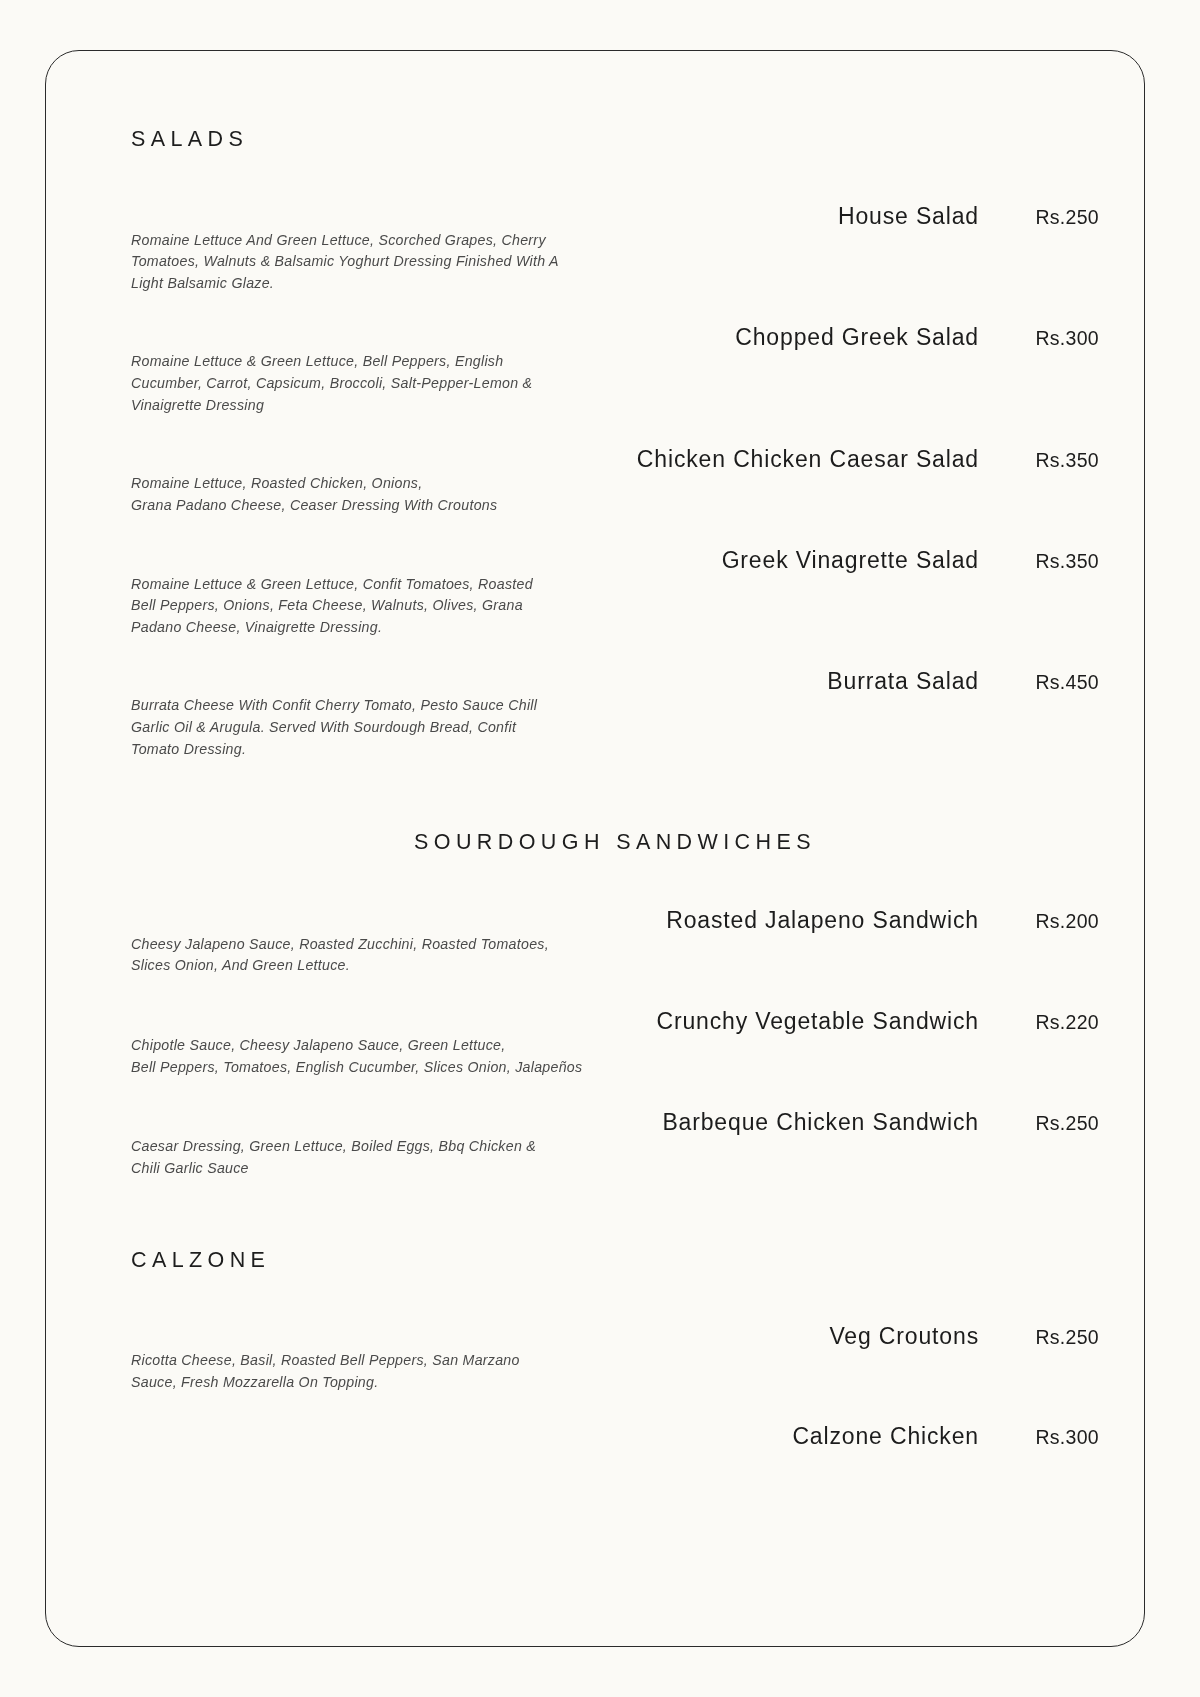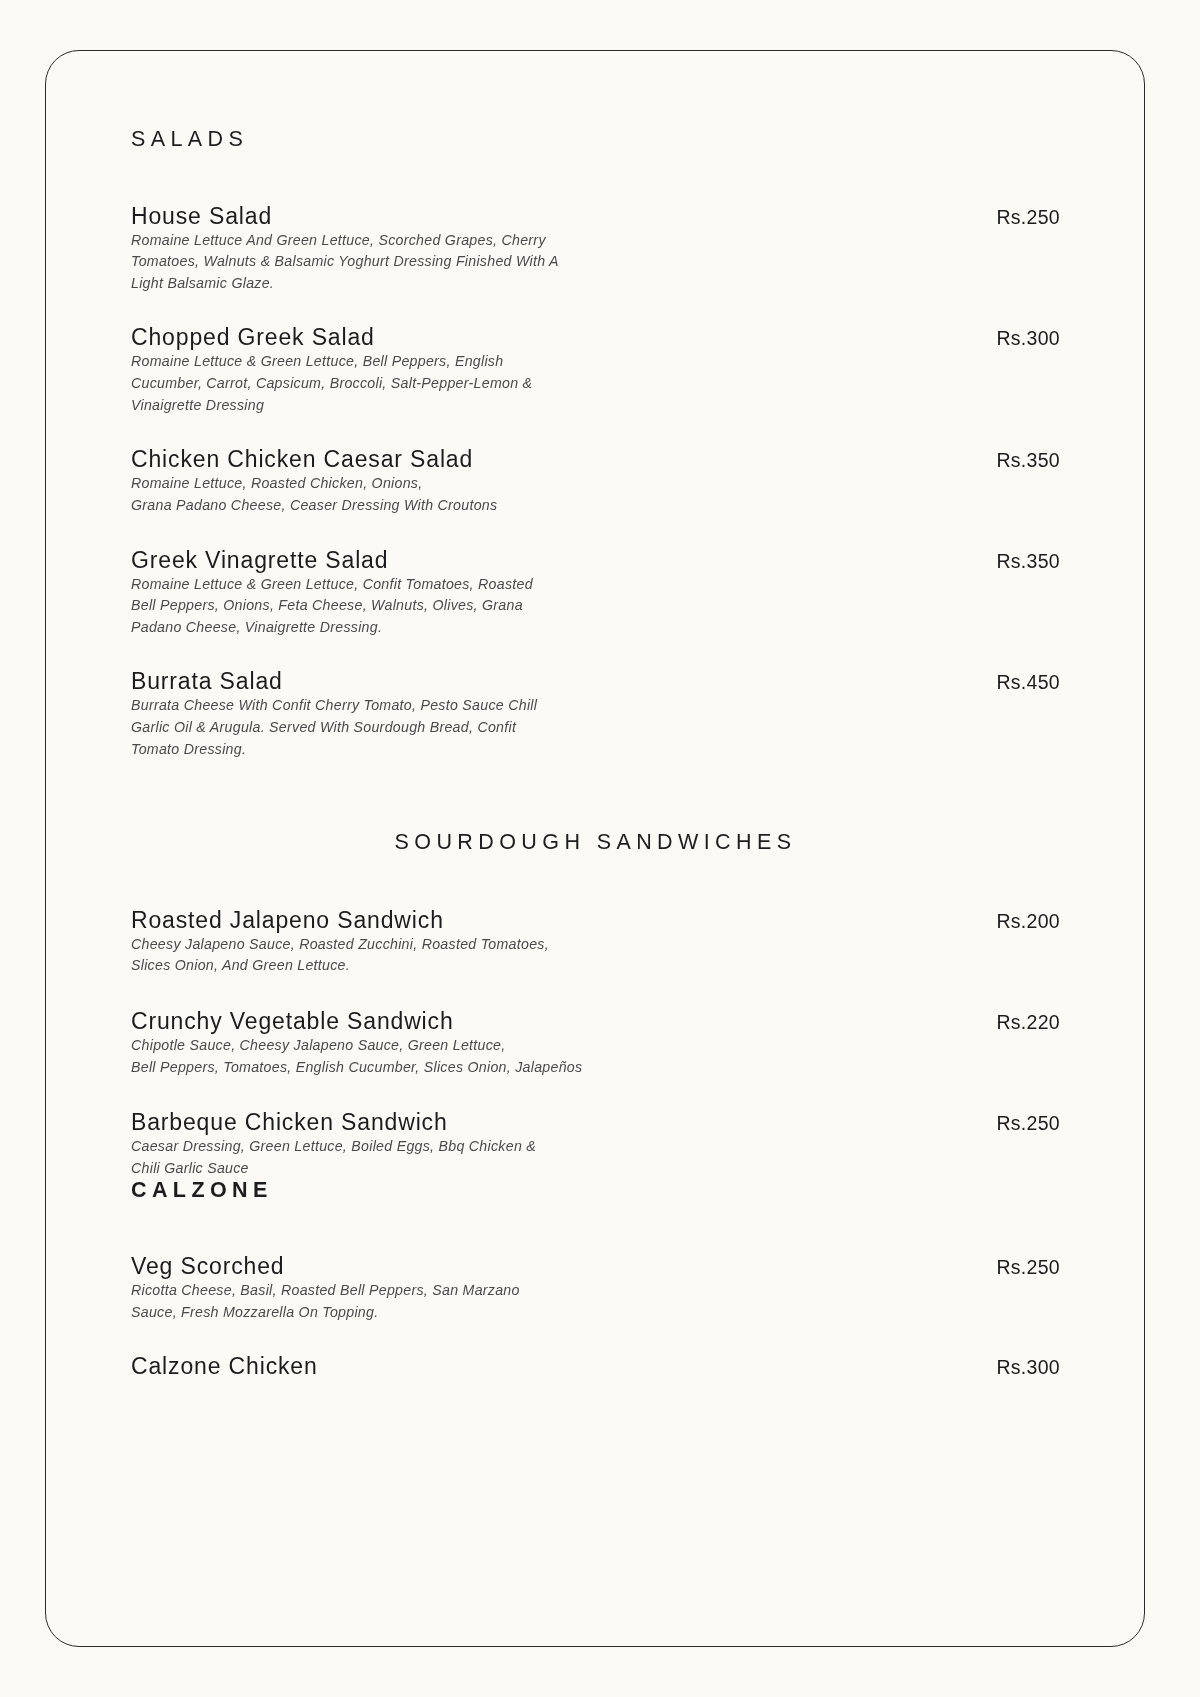--- a/index.html
+++ b/index.html
@@ -22,21 +22,21 @@
     background: #fbfaf6;
     padding: 50px 55px 50px 45px;
   }
 
   .frame {
     position: relative;
     width: 100%;
     height: 100%;
     border: 1.2px solid #2b2b2b;
     border-radius: 34px;
-    padding: 78px 84px 40px 85px;
+    padding: 78px 45px 40px 85px;
     overflow: hidden;
   }
 
   .menu-body {
     width: 100%;
   }
 
   
   .section { width: 100%; }
 
@@ -44,34 +44,34 @@
     font-size: 21.5px;
     font-weight: 400;
     letter-spacing: 5.4px;
     color: #1d1d1d;
     text-transform: uppercase;
     line-height: 1;
   }
 
   .sec-salads   { margin-bottom: 52px; }
   .sec-sandwich { margin-top: 72px; margin-bottom: 53px; text-align: center; }
-  .sec-calzone  {  margin-bottom: 52px; font-weight: bold; }
+  .sec-calzone  { margin-top: 70px;  margin-bottom: 52px; }
 
   .section-items { width: 100%; }
 
   
   .item {
     position: relative;
     width: 100%;
   }
 
   .item-head {
     display: flex;
     align-items: baseline;
-    justify-content: space-between;
+    justify-content: flex-end;
     width: 100%;
   }
 
   .item-name {
     font-size: 23px;
     font-weight: 300;
     letter-spacing: 0.85px;
     color: #1c1c1c;
     line-height: 1.18;
     white-space: nowrap;
@@ -208,21 +208,21 @@
 
         </div>
       </div>
 
       <div class="section">
         <h2 class="section-heading sec-calzone">CALZONE</h2>
         <div class="section-items sec-calzone-items">
 
           <div class="item">
             <div class="item-head">
-              <span class="item-name">Veg Scorched</span>
+              <span class="item-name">Veg Croutons</span>
               <span class="item-price">Rs.250</span>
             </div>
             <p class="item-desc">Ricotta Cheese, Basil, Roasted Bell Peppers, San Marzano
 Sauce, Fresh Mozzarella On Topping.</p>
           </div>
 
           <div class="item">
             <div class="item-head">
               <span class="item-name">Calzone Chicken</span>
               <span class="item-price">Rs.300</span>

